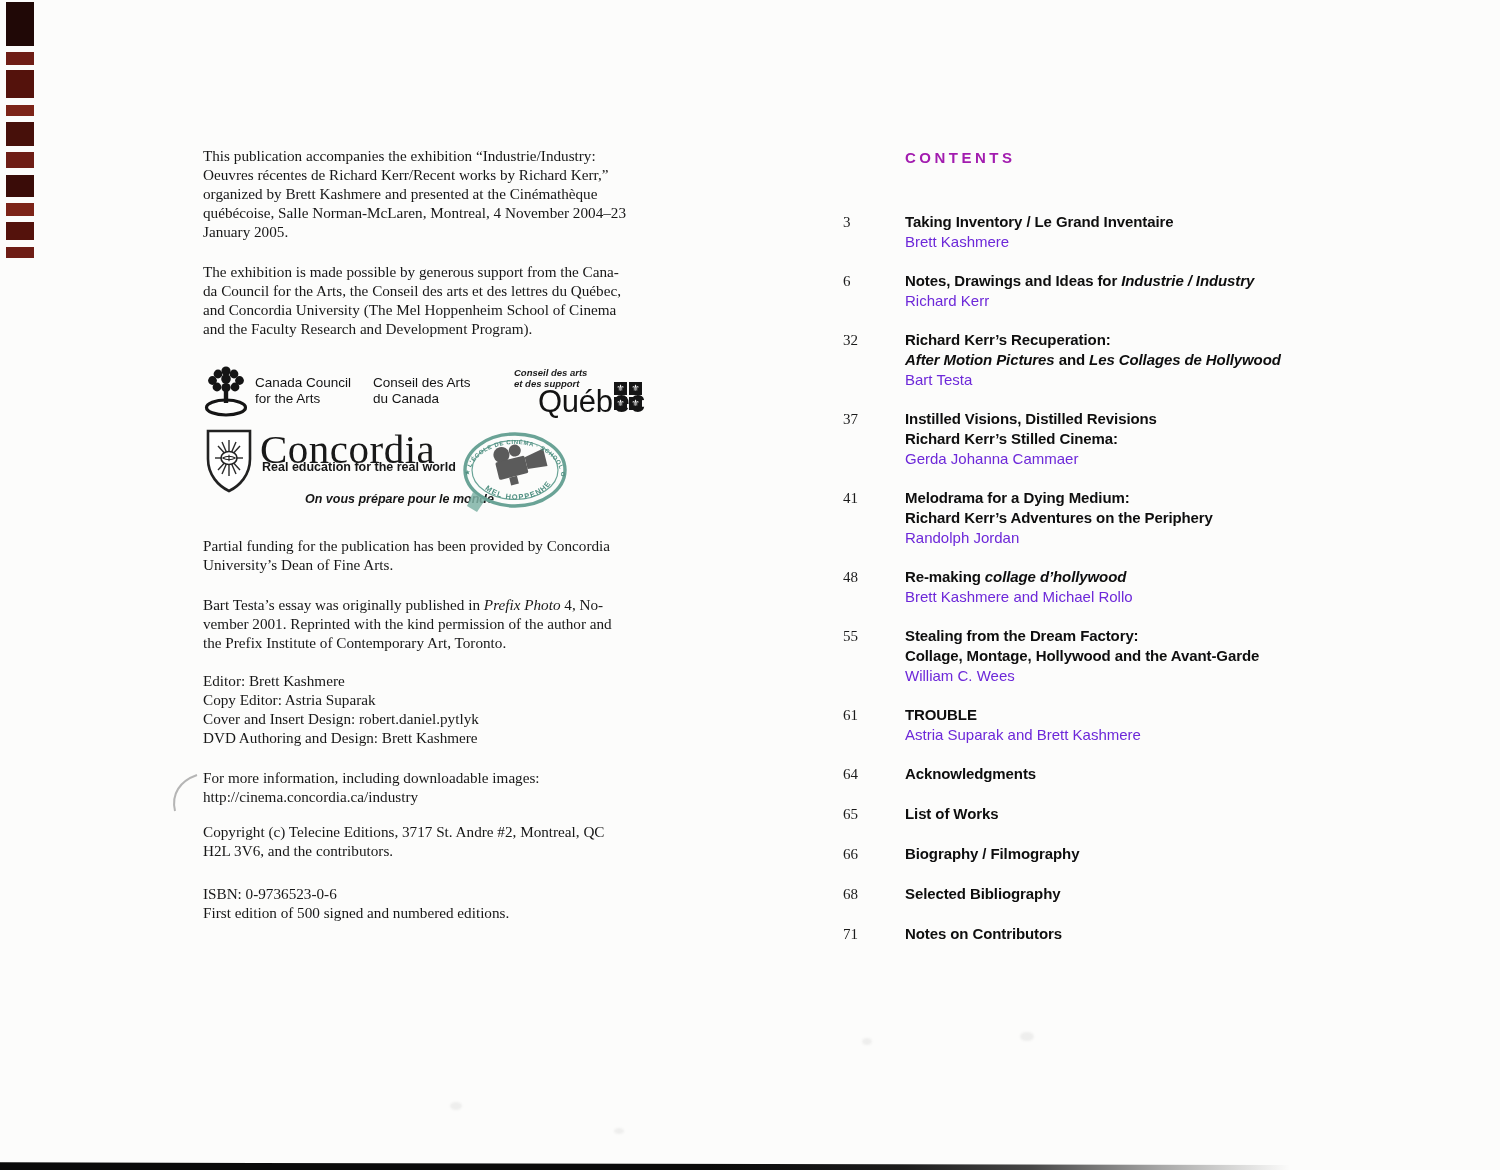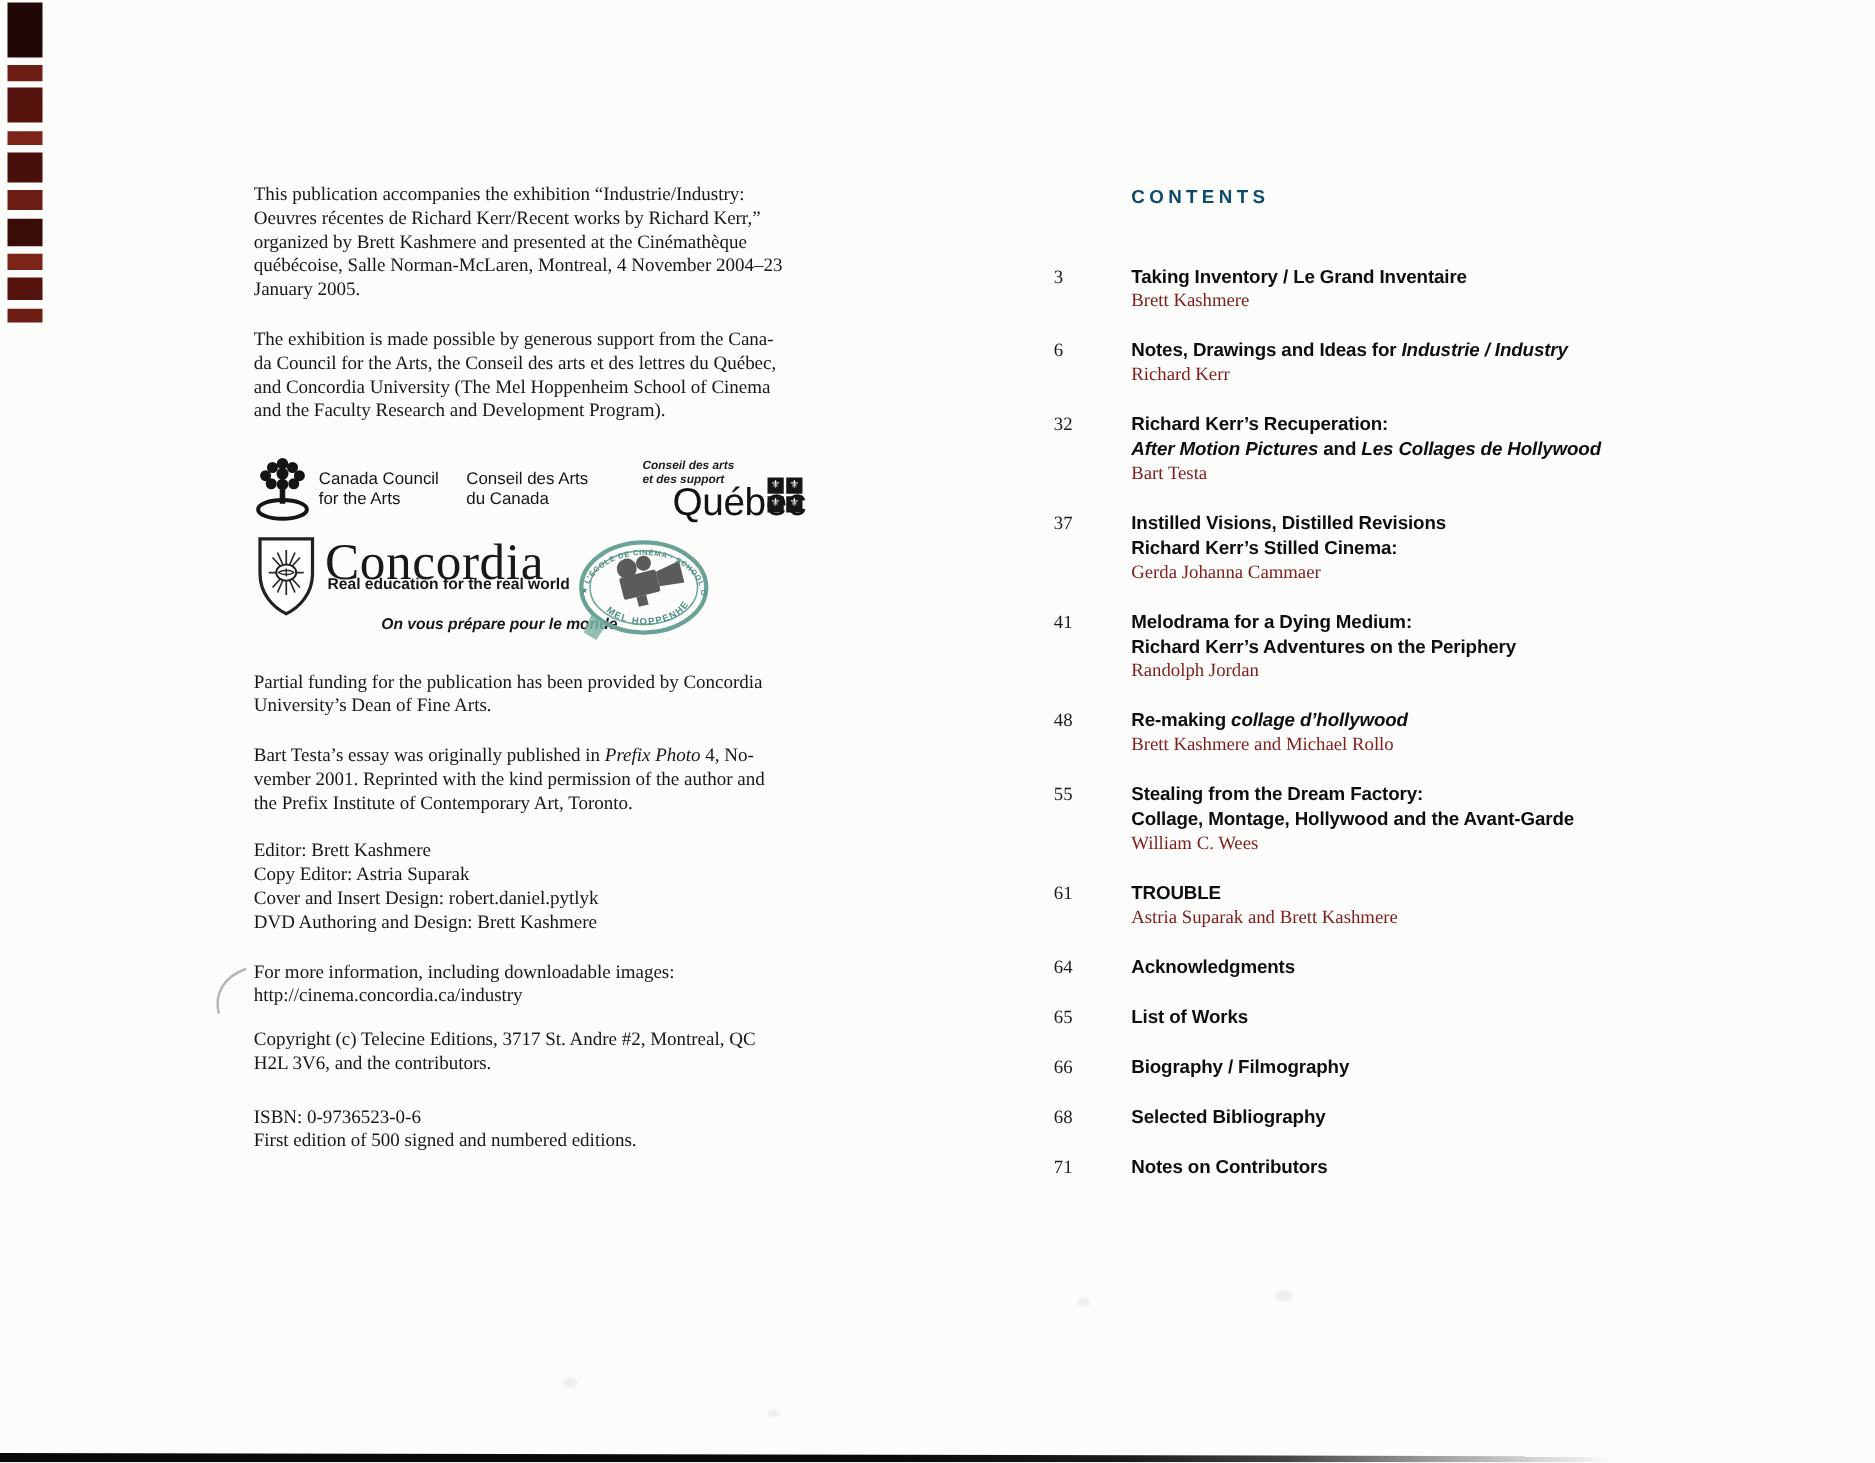--- a/index.html
+++ b/index.html
@@ -25,26 +25,26 @@
   .qc-flag{position:absolute;left:104px;top:16px;display:grid;grid-template-columns:13px 13px;grid-template-rows:13px 13px;gap:2px;}
   .qc-flag span{background:#161616;color:#fff;font-size:9px;line-height:13px;text-align:center;font-family:"DejaVu Sans",sans-serif;}
   .logos2{position:relative;height:90px;margin-top:4px;}
   .cu-shield{position:absolute;left:2px;top:2px;}
   .cu-word{position:absolute;left:57px;top:2px;font-family:Liberation Serif, serif;font-size:41px;line-height:42px;letter-spacing:0.5px;color:#191919;}
   .cu-tag-en{position:absolute;left:59px;top:34px;font-family:"Liberation Sans",sans-serif;font-weight:bold;font-size:12.5px;color:#161616;}
   .cu-tag-fr{position:absolute;left:102px;top:66px;font-family:"Liberation Sans",sans-serif;font-weight:bold;font-style:italic;font-size:12.5px;color:#161616;}
   .mel-seal{position:absolute;left:252px;top:0;}
   
   .right-col{position:absolute;left:843px;top:149px;width:540px;}
-  .toc-head{margin-left:62px;font-family:"Liberation Sans",sans-serif;font-weight:bold;font-size:15px;letter-spacing:3.5px;color:#0c4a6e;margin-bottom:46px;}
+  .toc-head{margin-left:62px;font-family:"Liberation Sans",sans-serif;font-weight:bold;font-size:15px;letter-spacing:3.5px;color:#a21caf;margin-bottom:46px;}
   .toc-grid{display:grid;grid-template-columns:62px 470px;align-items:start;}
   .toc-num{font-family:"Liberation Serif",serif;font-size:15px;line-height:20px;color:#1b1b1b;}
   .toc-item{margin-bottom:20px;}
   .toc-title{font-family:"Liberation Sans",sans-serif;font-weight:bold;font-size:15px;line-height:20px;letter-spacing:-0.1px;color:#0e0e0e;}
-  .toc-author{font-family:Liberation Serif, serif;font-size:15px;line-height:19px;color:#7f1d1d;}
+  .toc-author{font-family:Liberation Sans, sans-serif;font-size:15px;line-height:19px;color:#6d28d9;}
   
   .edge-marks{position:absolute;left:6px;top:2px;width:30px;}
   .edge-marks div{margin-bottom:0;}
   .bottom-bar{position:absolute;left:0;bottom:0;height:9px;width:1290px;
     background:linear-gradient(to right,#0a0a0a 0%,#0a0a0a 55%,#1c1c1c 70%,rgba(10,10,10,0.75) 80%,rgba(10,10,10,0.35) 90%,rgba(10,10,10,0) 100%);
     clip-path:polygon(0 15%,100% 45%,100% 100%,0 100%);}
   .smudge{position:absolute;border-radius:50%;background:rgba(60,60,60,0.07);filter:blur(1.2px);}
   .pen-curve{position:absolute;left:168px;top:772px;}
 </style>
 </head>

